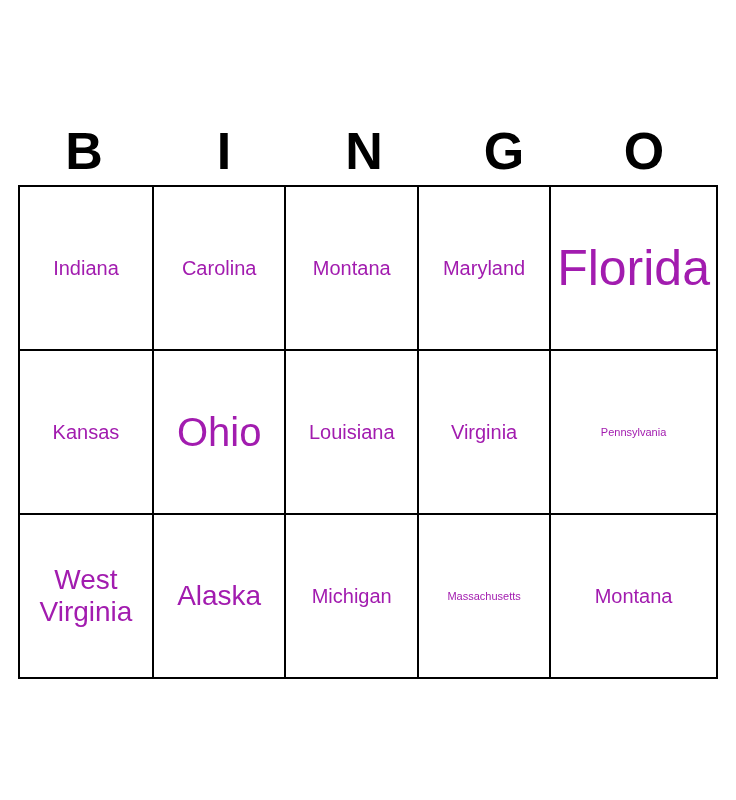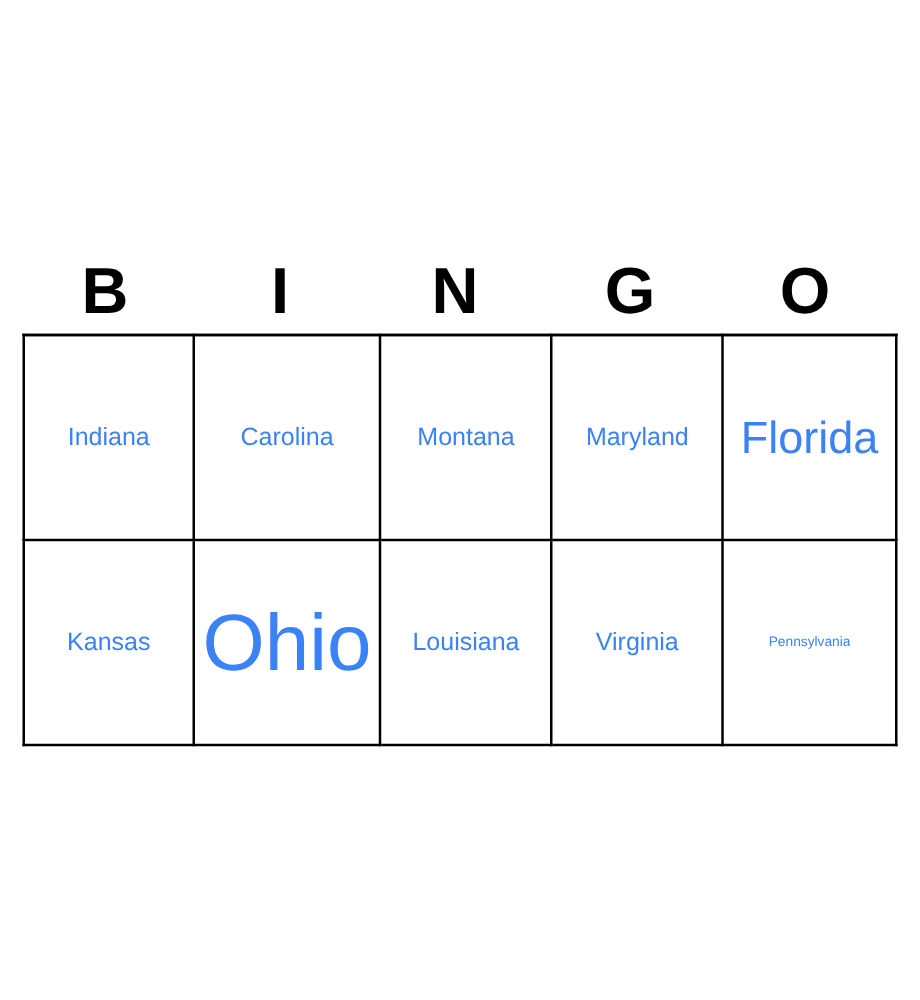--- a/index.html
+++ b/index.html
@@ -48,41 +48,41 @@
       border: 2px solid #000;
     }
 
     .bingo-grid td {
       border: 2px solid #000;
       width: 20%;
       height: 164px;
       text-align: center;
       vertical-align: middle;
       padding: 6px;
-      color: #3b82f6;
+      color: #a21caf;
     }
 
     .size-small {
       font-size: 11px;
     }
 
     .size-medium {
       font-size: 20px;
     }
 
     .size-large {
       font-size: 28px;
     }
 
     .size-xlarge {
-      font-size: 36px;
+      font-size: 50px;
     }
 
     .size-xxlarge {
-      font-size: 64px;
+      font-size: 40px;
     }
   </style>
 </head>
 <body>
 
 <div class="bingo-container">
   <div class="bingo-header">
   <div class="bingo-header-cell">B</div>
       <div class="bingo-header-cell">I</div>
       <div class="bingo-header-cell">N</div>
@@ -102,15 +102,22 @@
           <td class="size-medium">Maryland</td>
           <td class="size-xlarge">Florida</td>
         </tr>
         <tr>
           <td class="size-medium">Kansas</td>
           <td class="size-xxlarge">Ohio</td>
           <td class="size-medium">Louisiana</td>
           <td class="size-medium">Virginia</td>
           <td class="size-small">Pennsylvania</td>
         </tr>
+        <tr>
+          <td class="size-large">West Virginia</td>
+          <td class="size-large">Alaska</td>
+          <td class="size-medium">Michigan</td>
+          <td class="size-small">Massachusetts</td>
+          <td class="size-medium">Montana</td>
+        </tr>
       </tbody>
   </table>
 </div>
 
 </body></html>

